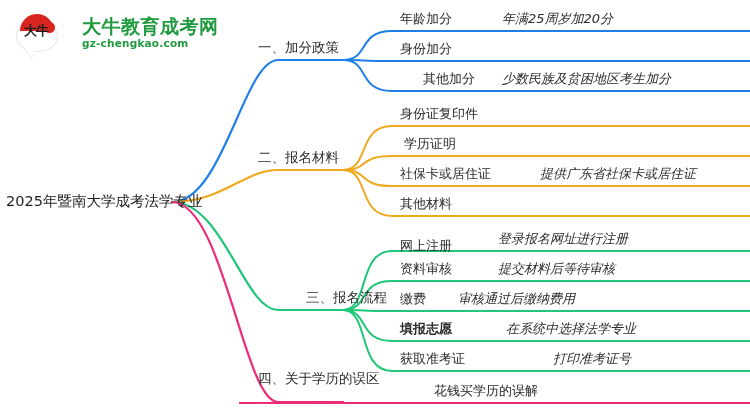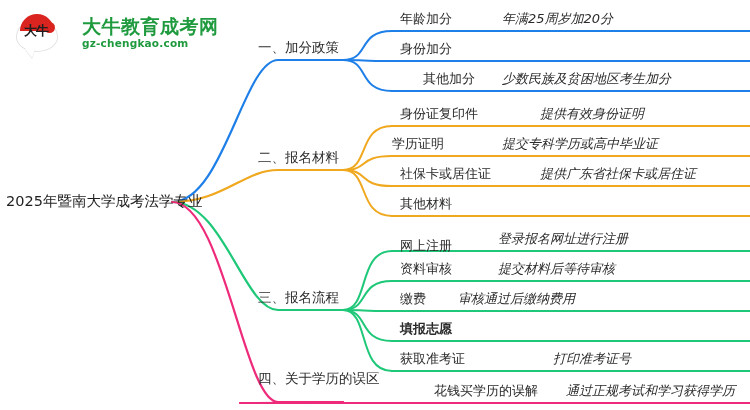--- a/index.html
+++ b/index.html
@@ -158,32 +158,30 @@
 <div id="nodes-layer">
     <div class="node-label root-label" style="left: 6px; top: 194px;">2025年暨南大学成考法学专业</div>
     <div class="node-label lvl2-label" style="left: 258px; top: 41px;">一、加分政策</div>
     <div class="node-label lvl3-label" style="left: 400px; top: 12px;">年龄加分</div>
     <div class="node-label lvl4-label" style="left: 502px; top: 12px;">年满25周岁加20分</div>
     <div class="node-label lvl3-label" style="left: 400px; top: 42px;">身份加分</div>
     <div class="node-label lvl3-label" style="left: 400px; top: 72px; margin-left: 23px;">其他加分</div>
     <div class="node-label lvl4-label" style="left: 502px; top: 72px;">少数民族及贫困地区考生加分</div>
     <div class="node-label lvl2-label" style="left: 258px; top: 151px;">二、报名材料</div>
     <div class="node-label lvl3-label" style="left: 400px; top: 107px;">身份证复印件</div>
-    <div class="node-label lvl4-label" style="left: 540px; top: 107px;">提供有效身份证明</div>
-    <div class="node-label lvl3-label" style="left: 392px; top: 137px;">学历证明</div>
-    <div class="node-label lvl4-label" style="left: 502px; top: 137px;">提交专科学历或高中毕业证</div>
+    <div class="node-label lvl3-label" style="left: 404px; top: 137px;">学历证明</div>
     <div class="node-label lvl3-label" style="left: 400px; top: 167px;">社保卡或居住证</div>
     <div class="node-label lvl4-label" style="left: 540px; top: 167px;">提供广东省社保卡或居住证</div>
     <div class="node-label lvl3-label" style="left: 400px; top: 197px; text-align: center;">其他材料</div>
-    <div class="node-label lvl2-label" style="left: 258px; top: 291px;">三、报名流程</div>
+    <div class="node-label lvl2-label" style="left: 258px; top: 291px; padding-left: 48px;">三、报名流程</div>
     <div class="node-label lvl3-label" style="left: 400px; top: 232px; margin-top: 7px;">网上注册</div>
     <div class="node-label lvl4-label" style="left: 498px; top: 232px;">登录报名网址进行注册</div>
     <div class="node-label lvl3-label" style="left: 400px; top: 262px;">资料审核</div>
     <div class="node-label lvl4-label" style="left: 498px; top: 262px;">提交材料后等待审核</div>
     <div class="node-label lvl3-label" style="left: 400px; top: 292px;">缴费</div>
     <div class="node-label lvl4-label" style="left: 458px; top: 292px;">审核通过后缴纳费用</div>
     <div class="node-label lvl3-label" style="left: 400px; top: 322px; font-weight: bold;">填报志愿</div>
+    <div class="node-label lvl4-label" style="left: 506px; top: 322px;">在系统中选择法学专业</div>
     <div class="node-label lvl3-label" style="left: 400px; top: 352px;">获取准考证</div>
     <div class="node-label lvl4-label" style="left: 553px; top: 352px;">打印准考证号</div>
     <div class="node-label lvl2-label" style="left: 258px; top: 372px; text-align: center;">四、关于学历的误区</div>
     <div class="node-label lvl3-label" style="left: 434px; top: 384px; text-align: right;">花钱买学历的误解</div>
-    <div class="node-label lvl4-label" style="left: 566px; top: 384px;">通过正规考试和学习获得学历</div>
   </div>
 
 </body></html>

